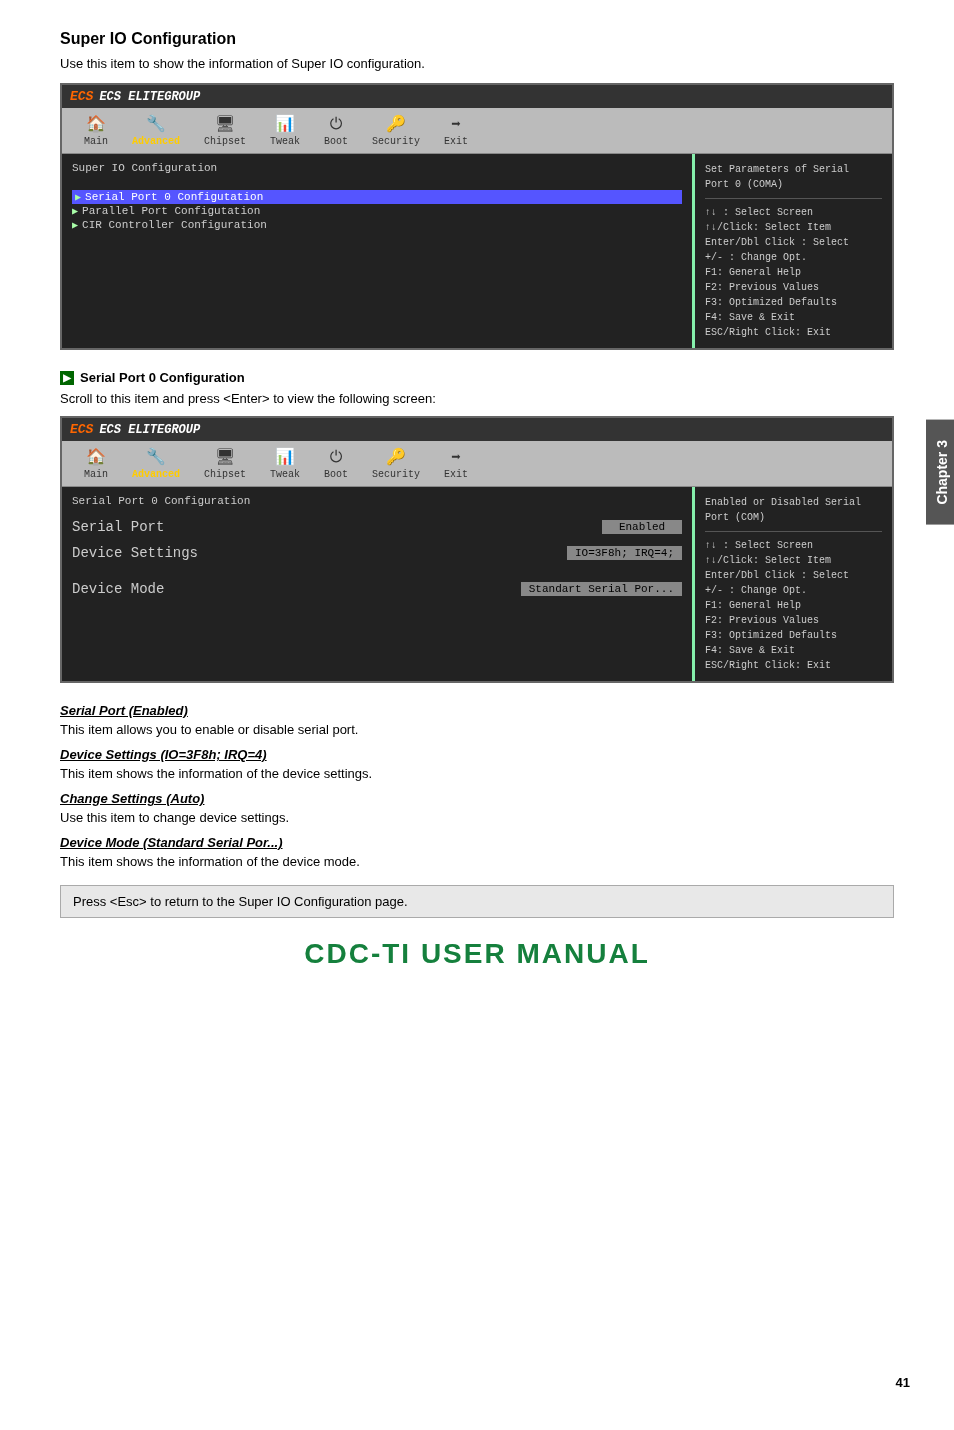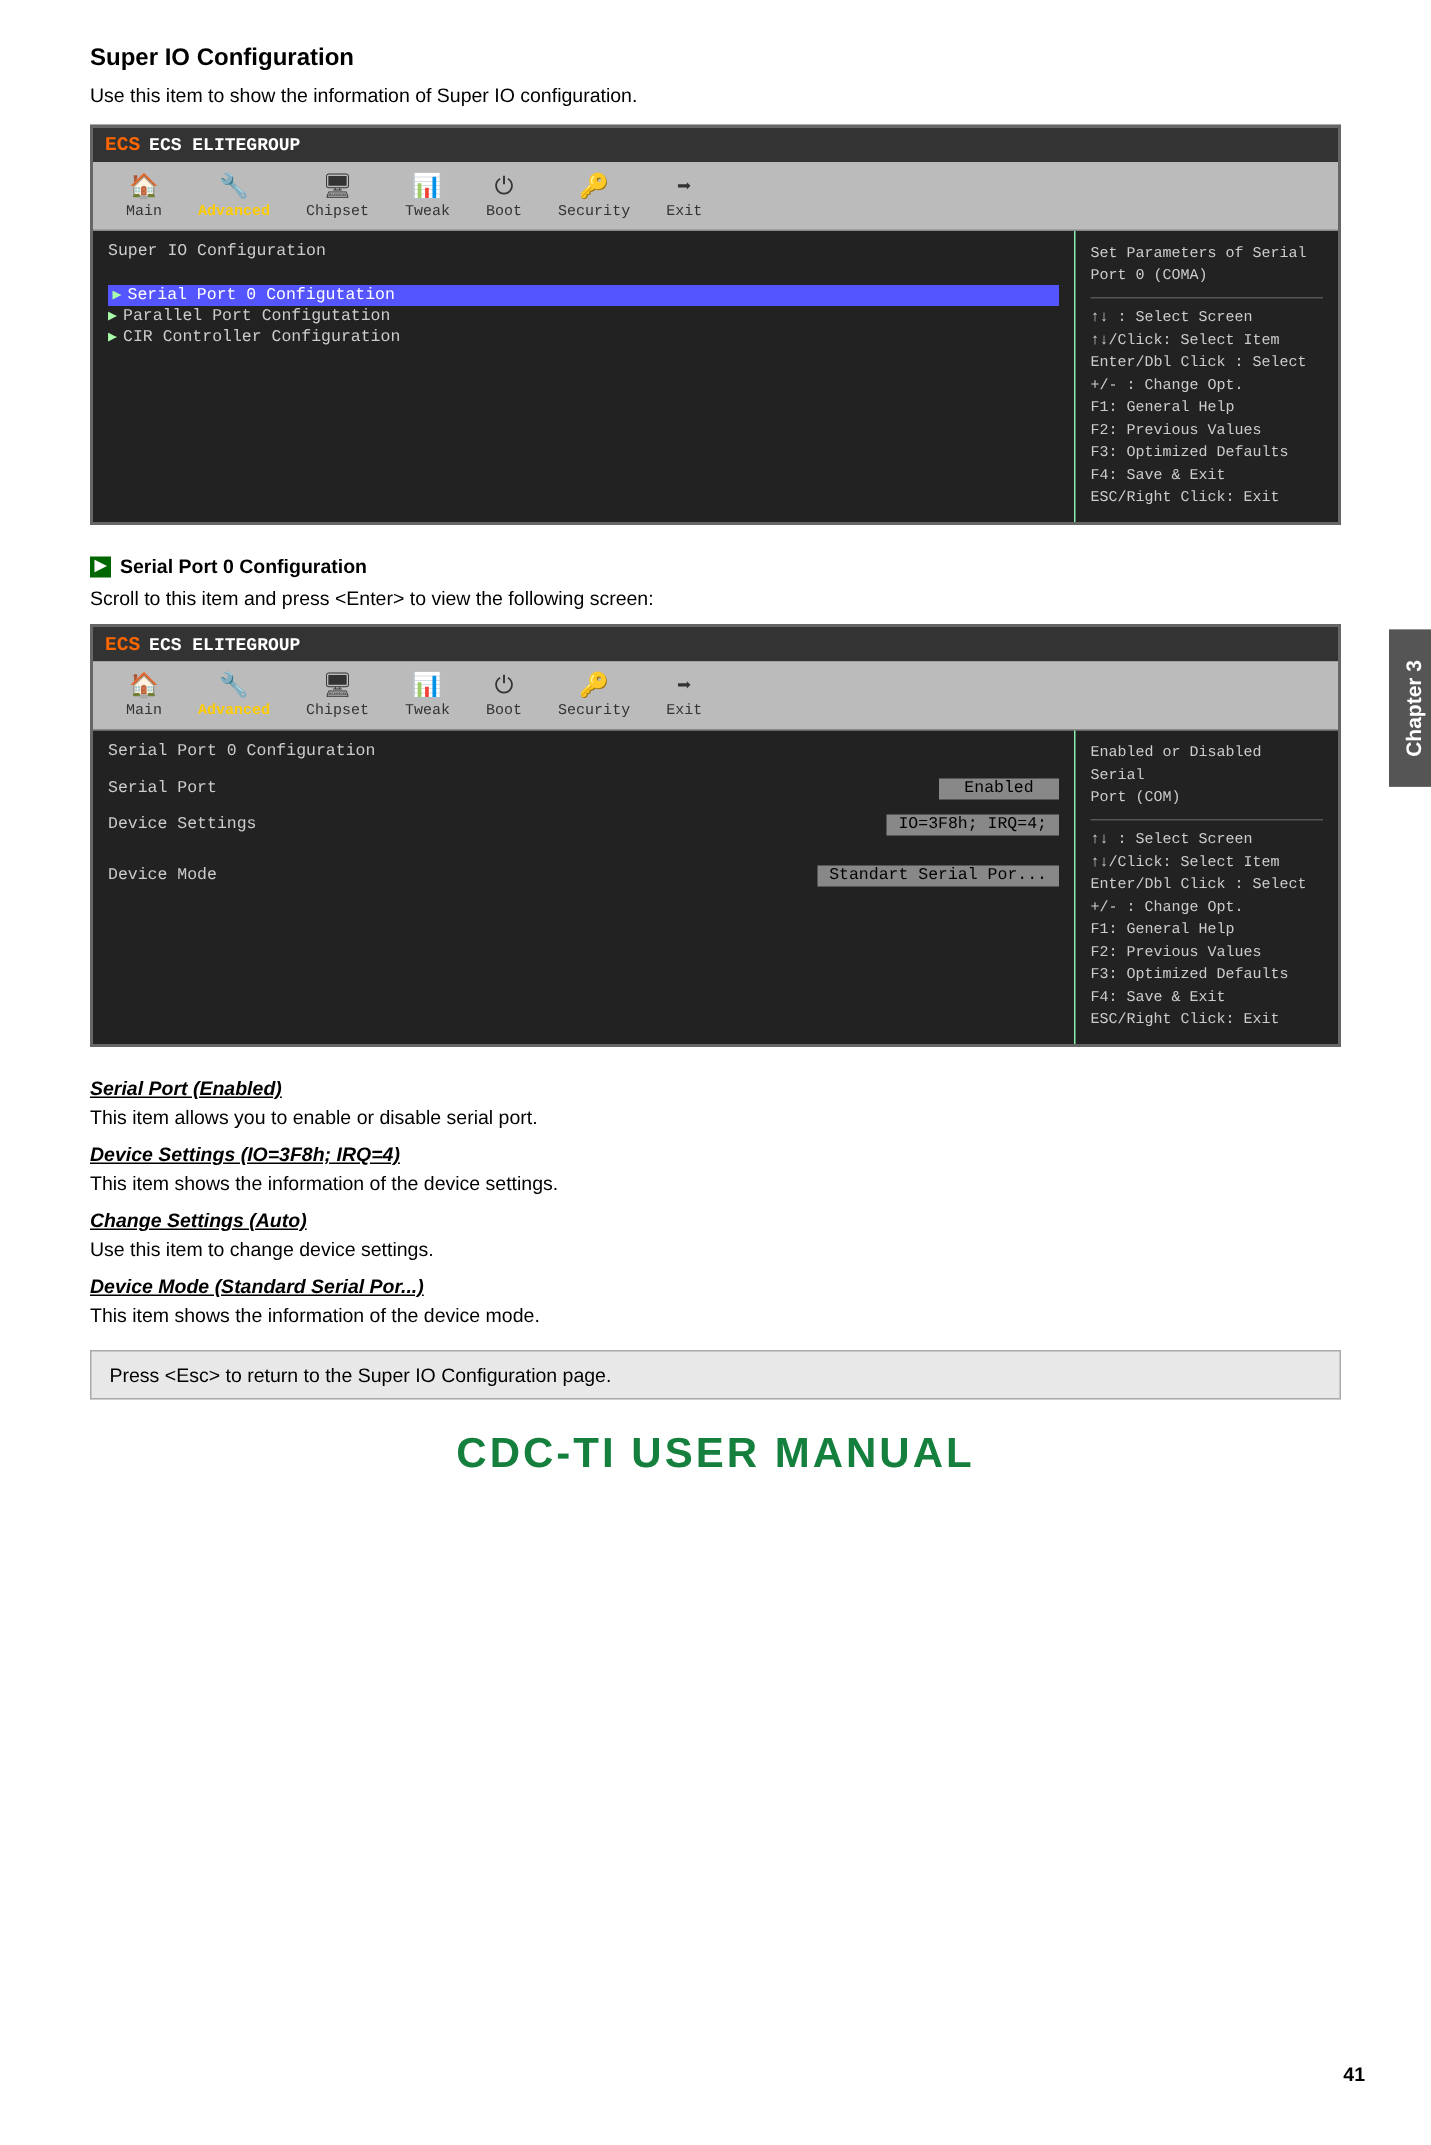--- a/index.html
+++ b/index.html
@@ -55,20 +55,21 @@
 
     .bios-header {
       background: #333;
       color: #fff;
       padding: 4px 8px;
       font-size: 12px;
       font-weight: bold;
       display: flex;
       align-items: center;
       gap: 6px;
+      font-style: italic;
     }
 
     .bios-logo {
       font-weight: bold;
       font-size: 13px;
       color: #ff6600;
     }
 
     .bios-nav {
       display: flex;
@@ -117,23 +118,23 @@
 
     .bios-left {
       flex: 1;
       padding: 8px 10px;
       font-family: 'Courier New', monospace;
       font-size: 11px;
       color: #ccc;
     }
 
     .bios-right {
-      width: 176px;
+      width: 200px;
       padding: 8px 10px;
-      border-left: 1px solid #86efac;
+      border-left: 3px solid #86efac;
       font-size: 10px;
       color: #ccc;
     }
 
     .bios-section-title {
       color: #ccc;
       font-size: 11px;
       margin-bottom: 6px;
     }
 
@@ -176,21 +177,21 @@
     
     .bios-config-item {
       display: flex;
       justify-content: space-between;
       align-items: center;
       margin-bottom: 4px;
     }
 
     .bios-config-label {
       color: #ccc;
-      font-size: 11px;
+      font-size: 14px;
     }
 
     .bios-config-value {
       background: #888;
       color: #000;
       padding: 1px 8px;
       font-size: 11px;
       min-width: 80px;
       text-align: center;
     }

